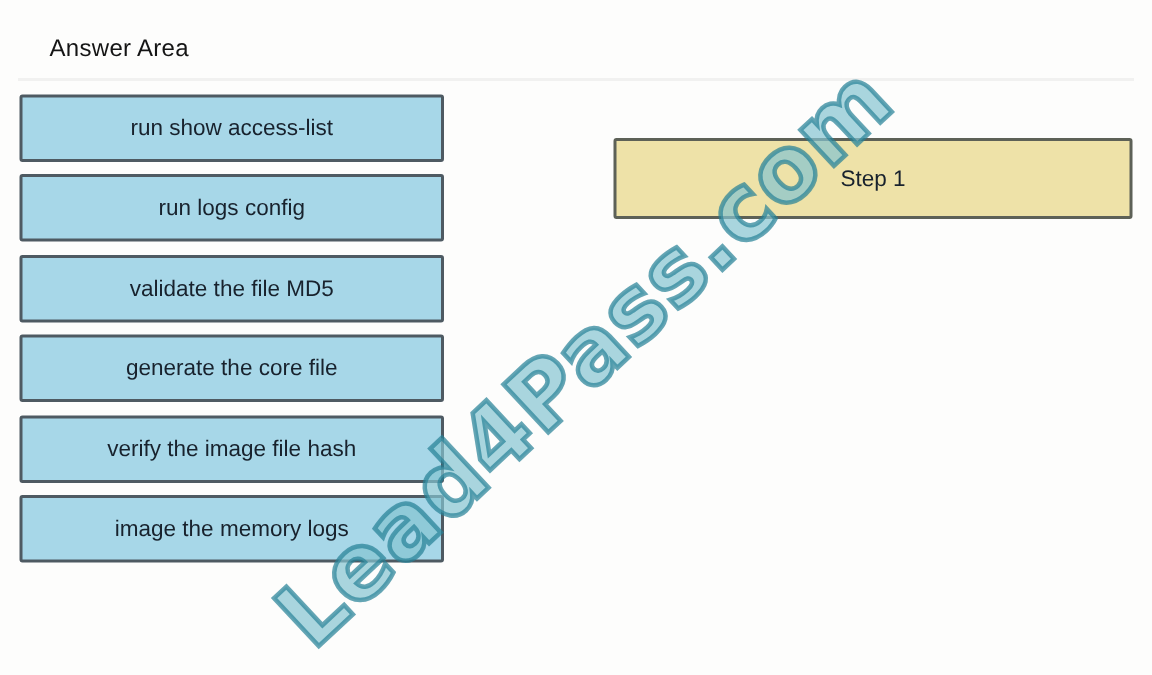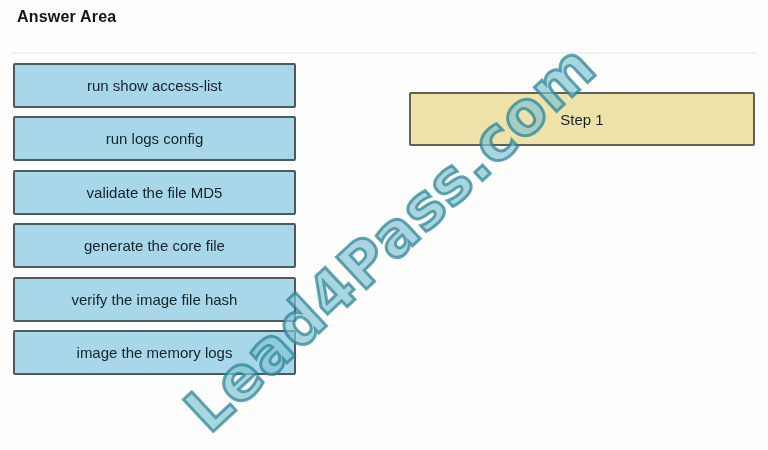--- a/index.html
+++ b/index.html
@@ -11,23 +11,23 @@
     height: 450px;
     position: relative;
     overflow: hidden;
     background: #fdfdfc;
     font-family: "Liberation Sans", sans-serif;
   }
   .title {
     position: absolute;
     left: 17px;
     top: 8px;
-    margin: 0;
+    margin: 16px;
     font-size: 16px;
-    font-weight: bold;
+    font-weight: normal;
     color: #151515;
     letter-spacing: 0.2px;
   }
   .title-divider {
     position: absolute;
     left: 12px;
     top: 52px;
     width: 744px;
     height: 2px;
     background: rgba(160,160,155,0.12);

